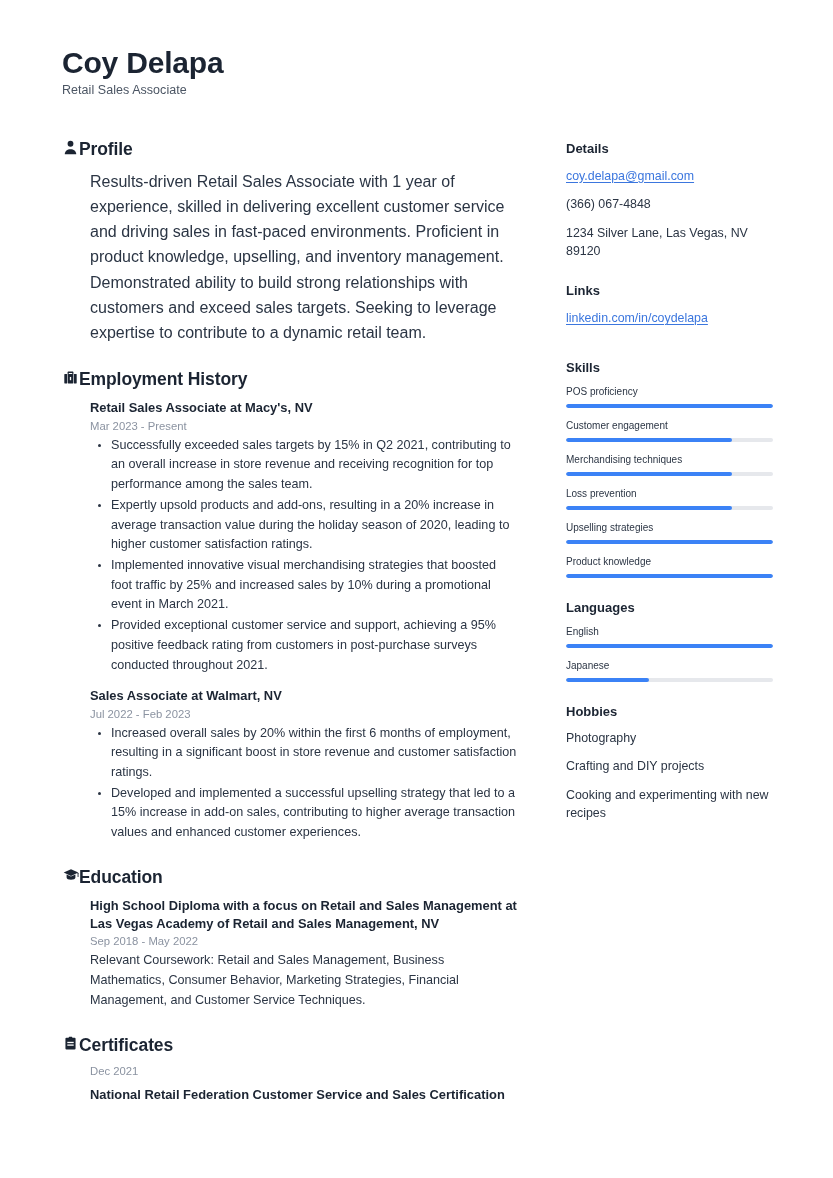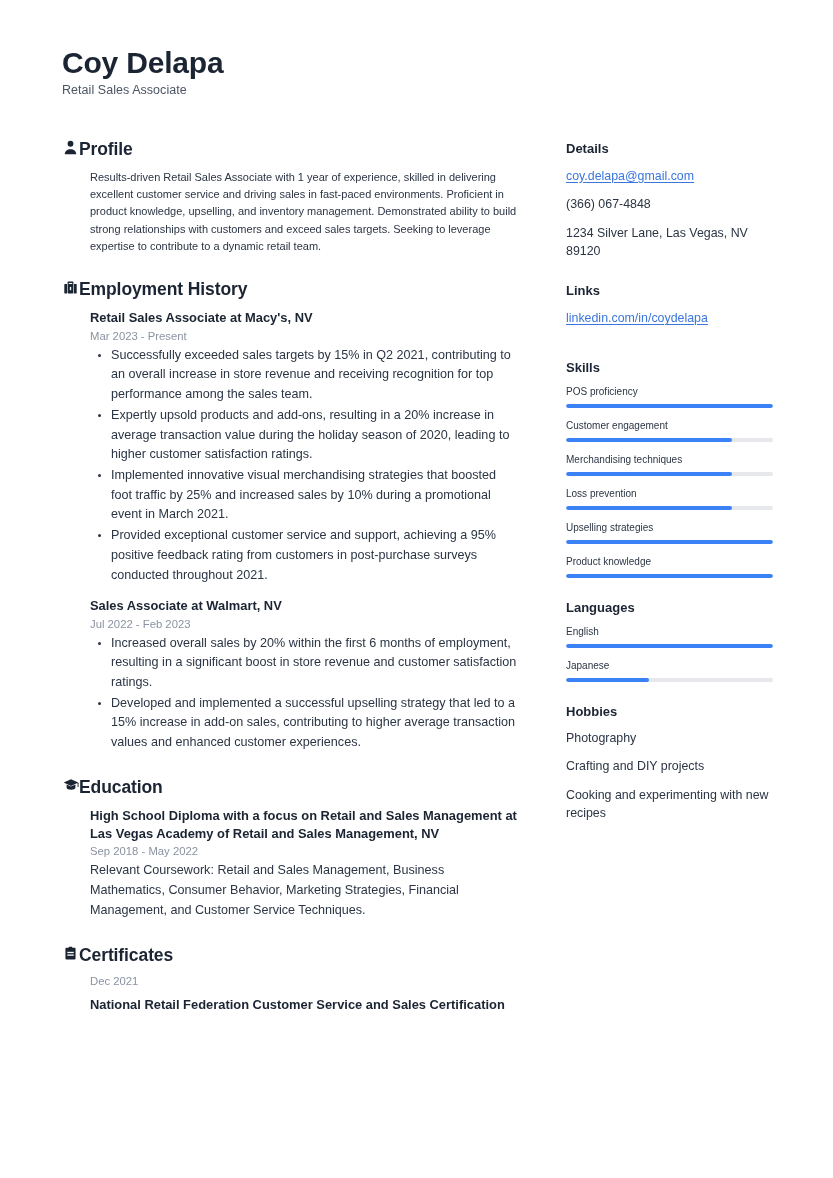--- a/index.html
+++ b/index.html
@@ -76,21 +76,21 @@
     font-size: 17.5px;
     font-weight: 700;
     color: #1b2432;
     letter-spacing: -0.1px;
   }
 
   .section-body { padding-left: 28px; }
 
   
   .paragraph {
-    font-size: 11px;
+    font-size: 16px;
     line-height: 1.58;
     color: #2b3544;
   }
 
   .entry { margin-bottom: 2px; }
   .entry + .entry { margin-top: 12px; }
 
   .entry-title {
     font-size: 12.9px;
     font-weight: 700;

